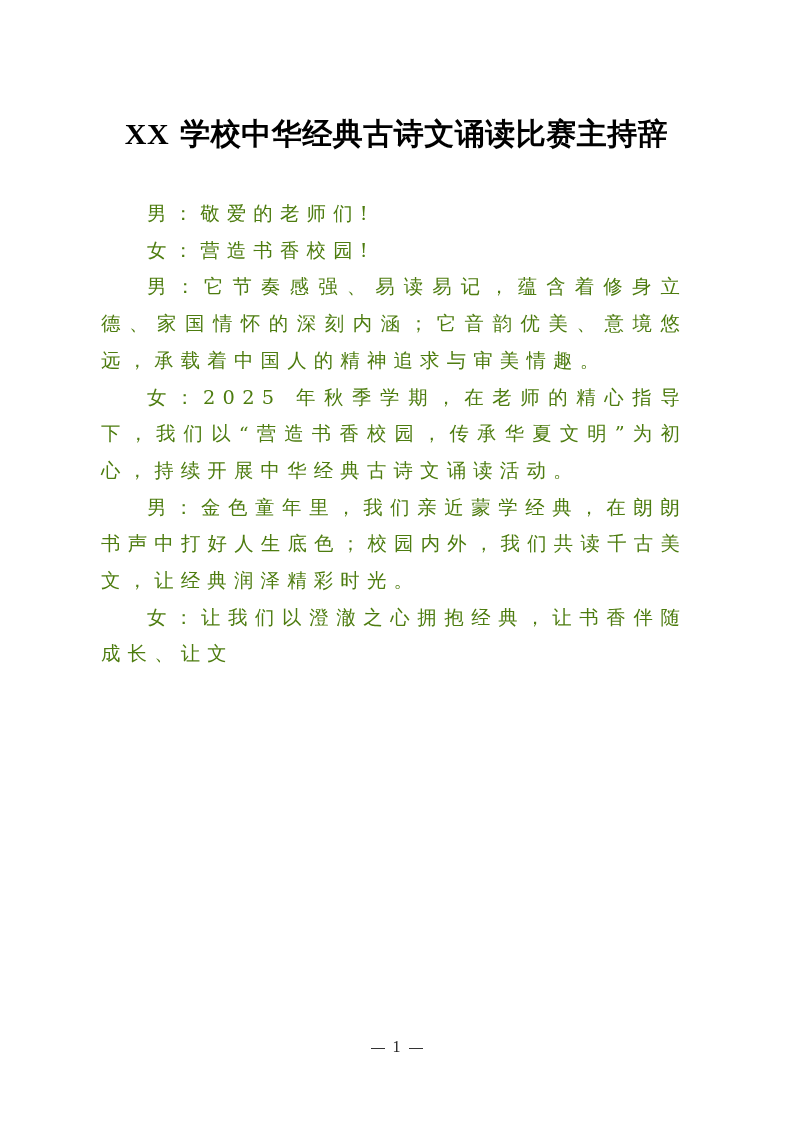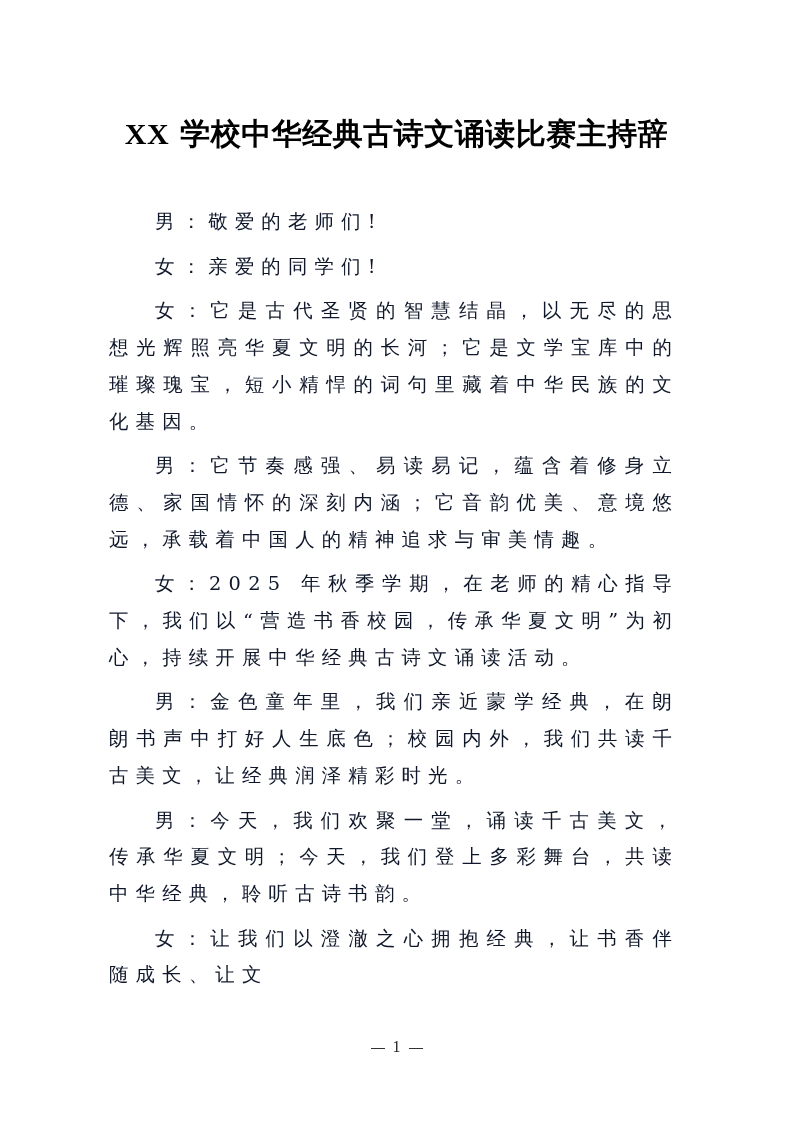--- a/index.html
+++ b/index.html
@@ -40,27 +40,27 @@
     font-family: "Liberation Serif", "DejaVu Serif", serif;
     font-weight: bold;
   }
   .body {
     position: absolute;
     left: 101px;
     top: 196px;
     width: 586px;
   }
   .para {
-    margin: 8px;
+    margin: 0;
     font-size: 19.4px;
     line-height: 36.7px;
     text-indent: 46px;
     text-align: justify;
     letter-spacing: 7.2px;
-    color: #0f172a;
+    color: #4d7c0f;
     word-break: break-all;
   }
   .para .speaker {
     letter-spacing: 7.2px;
   }
   .footer {
     position: absolute;
     left: 0;
     top: 1038px;
     width: 793px;
@@ -80,26 +80,24 @@
 </style>
 </head>
 <body>
 
 <div class="page">
 
   <h1 class="title"><span class="latin">XX</span><span> 学校中华经典古诗文诵读比赛主持辞</span></h1>
 
   <div class="body">
     <p class="para"><span class="speaker">男：</span><span>敬爱的老师们!</span></p>
-    <p class="para"><span class="speaker">女：</span><span>亲爱的同学们!</span></p>
-    <p class="para"><span class="speaker">女：</span><span>它是古代圣贤的智慧结晶，以无尽的思想光辉照亮华夏文明的长河；它是文学宝库中的璀璨瑰宝，短小精悍的词句里藏着中华民族的文化基因。</span></p>
+    <p class="para"><span class="speaker">女：</span><span>营造书香校园!</span></p>
     <p class="para"><span class="speaker">男：</span><span>它节奏感强、易读易记，蕴含着修身立德、家国情怀的深刻内涵；它音韵优美、意境悠远，承载着中国人的精神追求与审美情趣。</span></p>
     <p class="para"><span class="speaker">女：</span><span>2025 年秋季学期，在老师的精心指导下，我们以“营造书香校园，传承华夏文明”为初心，持续开展中华经典古诗文诵读活动。</span></p>
     <p class="para"><span class="speaker">男：</span><span>金色童年里，我们亲近蒙学经典，在朗朗书声中打好人生底色；校园内外，我们共读千古美文，让经典润泽精彩时光。</span></p>
-    <p class="para"><span class="speaker">男：</span><span>今天，我们欢聚一堂，诵读千古美文，传承华夏文明；今天，我们登上多彩舞台，共读中华经典，聆听古诗书韵。</span></p>
     <p class="para"><span class="speaker">女：</span><span>让我们以澄澈之心拥抱经典，让书香伴随成长、让文</span></p>
   </div>
 
   <div class="footer">
     <span class="dash"></span><span>1</span><span class="dash"></span>
   </div>
 
 </div>
 
 </body></html>

